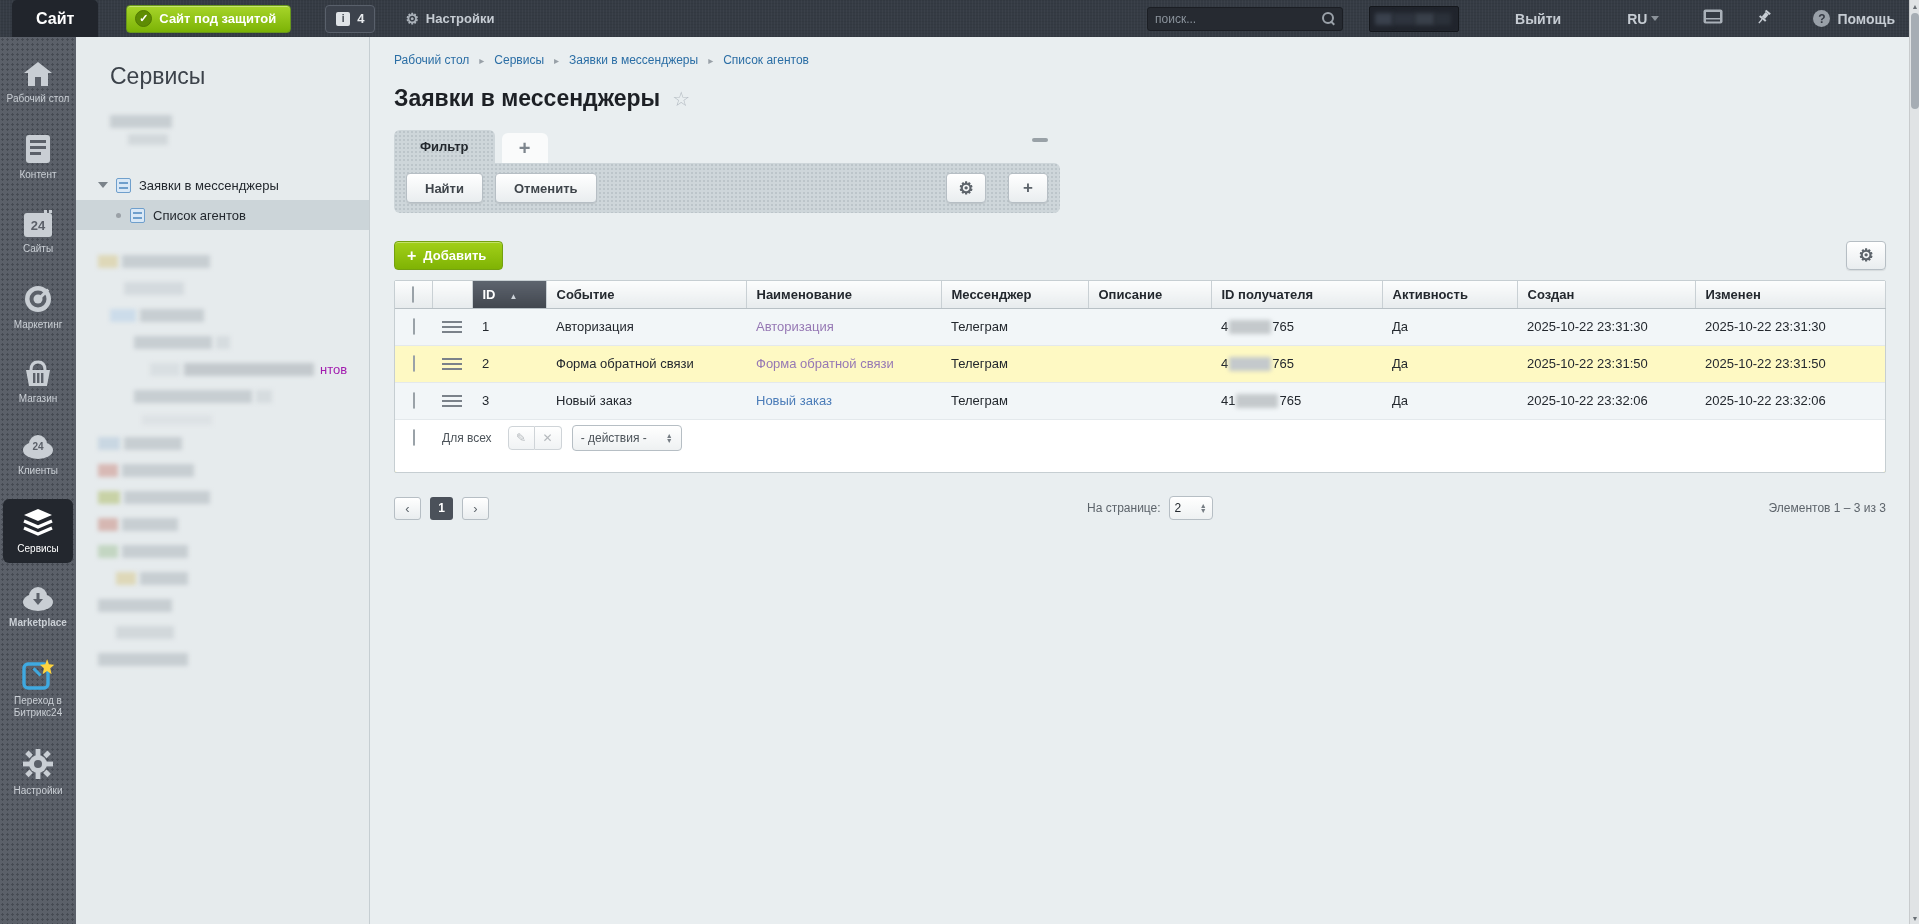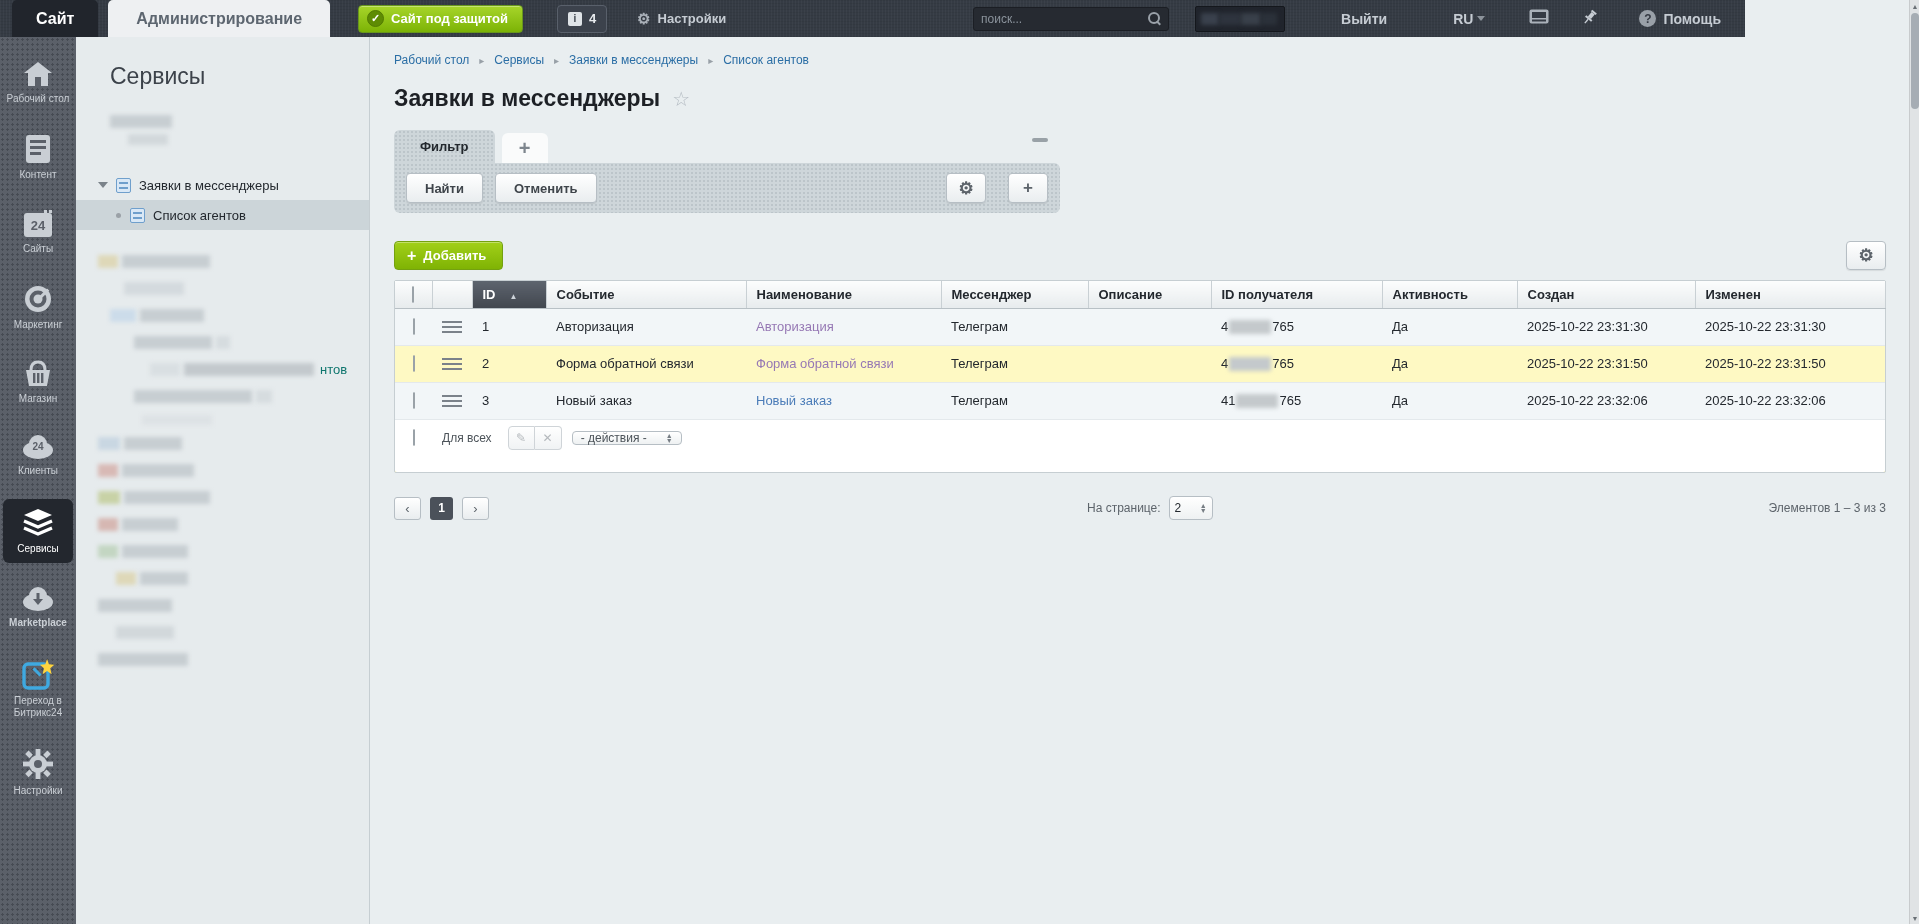--- a/index.html
+++ b/index.html
@@ -1,20 +1,20 @@
 <!DOCTYPE html>
 <html><head>
 <meta charset="utf-8">
 <style>
   * { box-sizing: border-box; margin: 0; padding: 0; }
   html,body { width:1919px; height:924px; overflow:hidden; }
   body { font-family:"Liberation Sans", sans-serif; background:#e9eef0; position:relative; }
 
   
-  .topbar{ position:absolute; top:0; left:0; width:1745px; height:37px;
+  .topbar{ position:absolute; top:0; left:0; width:1919px; height:37px;
     background:#353b44;
     background-image:
       repeating-linear-gradient(90deg, rgba(255,255,255,.03) 0 1px, transparent 1px 3px),
       repeating-linear-gradient(0deg, rgba(0,0,0,.06) 0 1px, transparent 1px 3px);
     display:flex; align-items:center; z-index:5;}
   .tab-site{ margin-left:12px; height:37px; padding:0 24px; background:#21252c;
     border-radius:5px 5px 0 0; color:#fff; font-weight:bold; font-size:16px;
     display:flex; align-items:center;}
   .tab-admin{ margin-left:10px; height:37px; padding:0 28px; background:#eef0f2;
     border-radius:5px 5px 0 0; color:#5d6670; font-weight:bold; font-size:16px;
@@ -74,21 +74,21 @@
   .tree{ margin-top:22px; }
   .tree-row{ height:30px; display:flex; align-items:center; font-size:13px; color:#23282e; }
   .tree-row.selected{ background:#ccd5d9; }
   .tri-down{ width:0;height:0;border-left:5px solid transparent;border-right:5px solid transparent;border-top:6px solid #7b838a; margin:0 8px 0 22px;}
   .bullet{ width:5px;height:5px;border-radius:50%;background:#9aa1a7;margin:0 9px 0 40px;}
   .doc-ic{ width:15px;height:15px;margin-right:8px;background:#d9e8f6;border:1px solid #6f9fcc;border-radius:2px;position:relative;flex:none;}
   .doc-ic::before,.doc-ic::after{content:"";position:absolute;left:2px;right:2px;height:2px;background:#6f9fcc;}
   .doc-ic::before{top:3px;} .doc-ic::after{top:8px;}
   .blur-rows{ margin-top:18px; }
   .blur-row{ height:27px; display:flex; align-items:center; gap:4px; }
-  .blur-row .partial{ font-size:13px; color:#0f766e; margin-left:2px; }
+  .blur-row .partial{ font-size:13px; color:#a21caf; margin-left:2px; }
 
   
   .main{ position:absolute; left:371px; top:37px; width:1538px; height:887px; padding:16px 23px 0 23px; }
   .breadcrumb{ display:flex; align-items:center; gap:10px; font-size:12px; }
   .breadcrumb a{ color:#2b6ea5; text-decoration:none; }
   .bc-sep{ color:#98a0a7; font-size:10px; }
   .page-title-row{ display:flex; align-items:center; gap:12px; margin-top:18px; }
   .page-title{ font-size:23px; font-weight:bold; color:#1d2025; }
   .star{ color:#b6bdc4; font-size:20px; }
 
@@ -141,21 +141,21 @@
   .blurnum{ display:inline-block; width:42px; height:14px; background:#c4c9cc; filter:blur(2px);
     vertical-align:middle; margin:0 1px; border-radius:1px;}
   tr.grid-footer td{ border-bottom:none; height:37px; background:#fff; }
   .footer-flex{ display:flex; align-items:center; gap:10px; }
   .for-all{ font-size:12px; color:#4c5359; margin-right:6px; }
   .mini-group{ display:flex; }
   .mini-btn{ width:27px; height:24px; background:linear-gradient(#fff,#e9edef); border:1px solid #b6bec4;
     display:flex; align-items:center; justify-content:center; color:#8b9298; font-size:12px; opacity:.65;}
   .mini-btn:first-child{ border-radius:4px 0 0 4px; }
   .mini-btn:last-child{ border-radius:0 4px 4px 0; border-left:none; }
-  .action-select{ min-width:110px; height:14px; background:linear-gradient(#fff,#eef1f2); border:1px solid #b6bec4;
+  .action-select{ min-width:110px; height:26px; background:linear-gradient(#fff,#eef1f2); border:1px solid #b6bec4;
     border-radius:4px; display:flex; align-items:center; font-size:12px; color:#4c5359; padding:0 8px; gap:12px;}
   .spinner{ display:flex; flex-direction:column; line-height:5px; font-size:7px; color:#767d84; margin-left:auto;}
   .grid-bottom-pad{ height:16px; background:#fff; border-radius:0 0 2px 2px; }
 
   
   .pag-row{ width:1492px; margin-top:22px; display:flex; align-items:center; position:relative; height:26px;}
   .pg-btn{ width:27px; height:23px; background:linear-gradient(#fff,#e9edef); border:1px solid #b6bec4;
     border-radius:3px; display:flex; align-items:center; justify-content:center; color:#5d646b; font-size:13px;}
   .pg-cur{ width:23px; height:23px; background:#4b515a; color:#fff; border-radius:3px; font-size:12px; font-weight:bold;
     display:flex; align-items:center; justify-content:center; margin:0 9px;}
@@ -170,21 +170,20 @@
   .sb-arrow{ width:10px; height:12px; display:flex; align-items:center; justify-content:center;
     font-size:7px; color:#6a7076; }
   .sb-arrow.bottom{ position:absolute; bottom:0; }
   .sb-thumb{ position:absolute; top:13px; left:1px; width:8px; height:96px; background:#a6adb4; border-radius:4px;}
 </style>
 </head>
 <body>
 
 <div class="topbar">
   <div class="tab-site">Сайт</div>
-  <div class="tab-admin">Администрирование</div>
   <div class="btn-protected">
     <span class="shield">✓</span>
     <span>Сайт под защитой</span>
   </div>
   <div class="btn-notif">
     <span class="notif-i">i</span>
     <span>4</span>
   </div>
   <div class="top-settings">
     <span class="gear-glyph">⚙</span>

